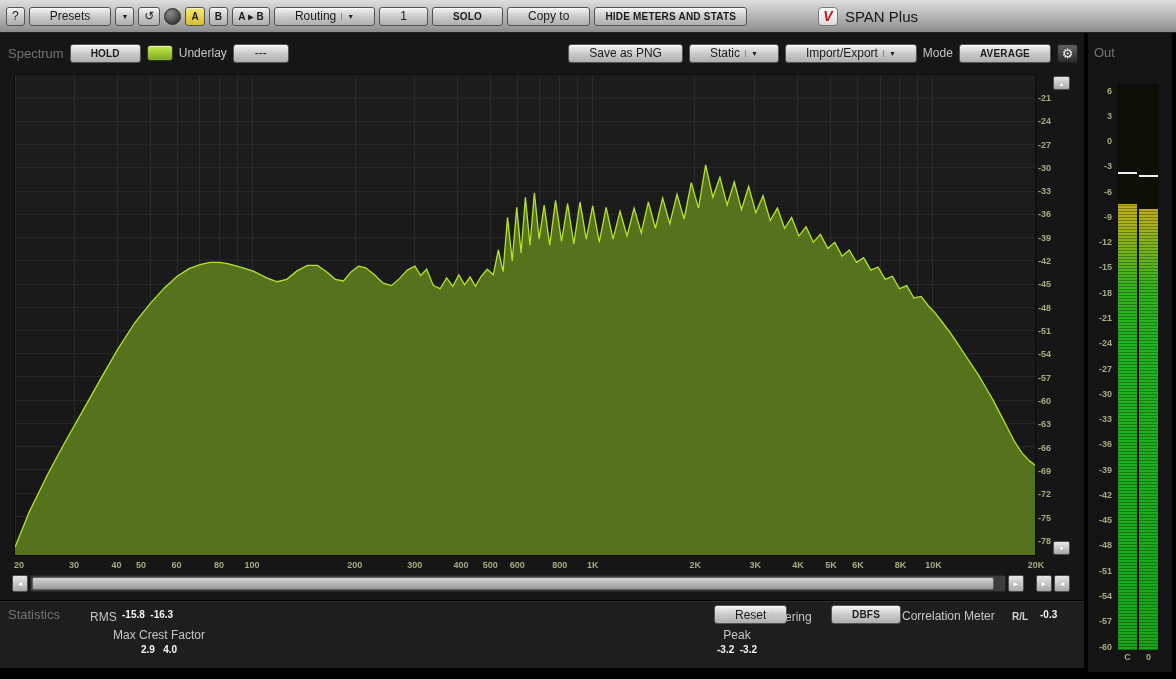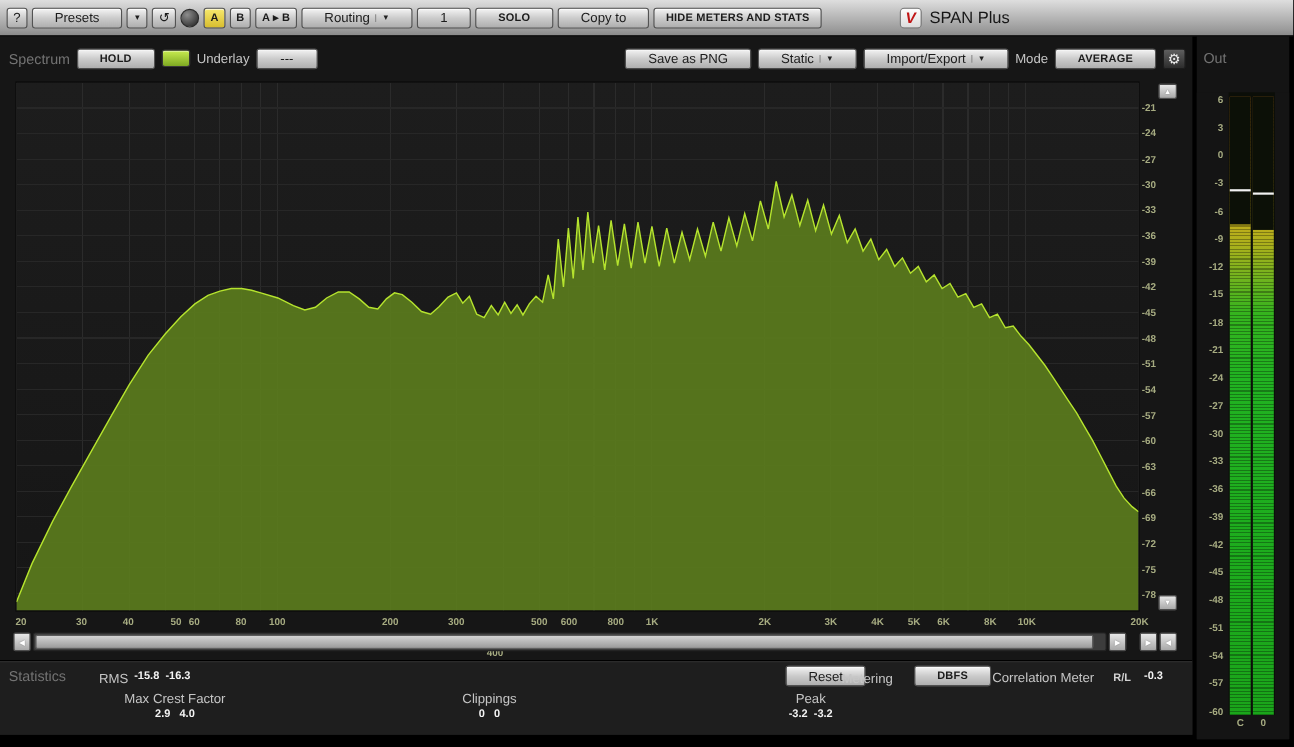--- a/index.html
+++ b/index.html
@@ -159,27 +159,27 @@
   <svg id="spec-svg" class="plot" viewBox="0 0 1022 482" preserveAspectRatio="none">
       <path d="M0.0,0 L0.0,482 M60.0,0 L60.0,482 M102.6,0 L102.6,482 M135.6,0 L135.6,482 M162.5,0 L162.5,482 M185.3,0 L185.3,482 M205.1,0 L205.1,482 M222.5,0 L222.5,482 M238.1,0 L238.1,482 M340.7,0 L340.7,482 M400.7,0 L400.7,482 M443.2,0 L443.2,482 M476.2,0 L476.2,482 M503.2,0 L503.2,482 M526.0,0 L526.0,482 M545.8,0 L545.8,482 M563.2,0 L563.2,482 M578.8,0 L578.8,482 M681.3,0 L681.3,482 M741.3,0 L741.3,482 M783.9,0 L783.9,482 M816.9,0 L816.9,482 M843.9,0 L843.9,482 M866.7,0 L866.7,482 M886.4,0 L886.4,482 M903.9,0 L903.9,482 M919.4,0 L919.4,482 M1022.0,0 L1022.0,482 " stroke="#2b2b2b" stroke-width="1" fill="none" shape-rendering="crispEdges"></path>
       <path d="M0,23.3 L1022,23.3 M0,46.6 L1022,46.6 M0,70.0 L1022,70.0 M0,93.3 L1022,93.3 M0,116.6 L1022,116.6 M0,139.9 L1022,139.9 M0,163.3 L1022,163.3 M0,186.6 L1022,186.6 M0,209.9 L1022,209.9 M0,233.2 L1022,233.2 M0,256.5 L1022,256.5 M0,279.9 L1022,279.9 M0,303.2 L1022,303.2 M0,326.5 L1022,326.5 M0,349.8 L1022,349.8 M0,373.2 L1022,373.2 M0,396.5 L1022,396.5 M0,419.8 L1022,419.8 M0,443.1 L1022,443.1 M0,466.5 L1022,466.5 " stroke="#272727" stroke-width="1" fill="none" shape-rendering="crispEdges"></path>
       <path d="M0,482 L0.0,474.2 L14.1,439.2 L33.0,400.4 L49.8,369.3 L69.5,334.3 L87.0,303.2 L102.6,276.0 L120.0,248.8 L135.6,229.3 L149.7,213.8 L162.5,202.1 L174.4,194.4 L185.3,190.5 L195.6,188.1 L205.1,188.1 L214.1,189.7 L222.5,192.0 L238.1,196.7 L252.2,203.7 L262.6,207.6 L272.3,205.2 L282.5,196.7 L293.1,191.2 L303.0,191.2 L312.2,197.5 L320.9,205.2 L329.1,206.8 L336.9,197.5 L344.3,192.0 L351.4,193.6 L360.1,200.6 L368.9,209.1 L377.2,211.5 L385.1,204.5 L393.1,195.9 L400.7,192.0 L406.5,201.4 L412.5,195.1 L419.2,211.5 L426.0,214.6 L432.5,203.7 L438.7,212.2 L444.7,200.6 L450.4,210.7 L456.0,202.9 L461.3,212.2 L467.1,202.1 L473.2,195.1 L479.2,200.6 L484.3,175.7 L489.0,197.5 L493.5,143.0 L498.2,186.6 L502.7,132.9 L507.1,178.8 L511.4,122.8 L516.0,171.0 L520.4,118.2 L525.2,164.8 L530.2,130.6 L535.8,171.0 L541.6,125.9 L547.6,167.1 L553.7,129.1 L559.9,169.5 L566.1,127.5 L572.4,164.8 L578.8,131.4 L585.4,167.9 L592.3,132.9 L599.2,164.8 L606.2,136.8 L613.2,161.7 L620.3,133.7 L627.5,158.6 L634.6,127.5 L641.7,153.9 L648.9,123.6 L656.1,149.3 L663.3,119.7 L670.4,144.6 L677.6,108.1 L684.8,133.7 L692.0,90.2 L699.2,122.8 L706.3,102.6 L713.5,130.6 L720.7,107.3 L727.9,135.3 L735.1,111.9 L742.3,138.4 L749.5,121.3 L756.7,146.2 L763.9,133.7 L771.1,153.9 L778.2,143.0 L785.4,161.7 L792.6,152.4 L799.9,167.9 L807.0,160.1 L814.3,174.1 L821.4,167.9 L828.7,181.9 L835.9,175.7 L843.1,188.1 L850.3,183.5 L857.5,195.9 L864.7,192.8 L871.9,205.2 L879.1,202.1 L886.3,214.6 L893.5,211.5 L900.7,223.9 L907.9,222.3 L915.1,231.7 L922.3,239.4 L929.5,248.8 L936.7,258.1 L944.0,269.0 L951.2,279.9 L958.4,290.8 L965.6,301.6 L972.8,314.1 L980.0,326.5 L987.3,340.5 L994.5,354.5 L1001.7,368.5 L1008.9,379.4 L1016.1,387.2 L1022.0,391.8 L1022,482 Z" fill="#5c7d1d" fill-opacity="0.9"></path>
       <path d="M0.0,474.2 L14.1,439.2 L33.0,400.4 L49.8,369.3 L69.5,334.3 L87.0,303.2 L102.6,276.0 L120.0,248.8 L135.6,229.3 L149.7,213.8 L162.5,202.1 L174.4,194.4 L185.3,190.5 L195.6,188.1 L205.1,188.1 L214.1,189.7 L222.5,192.0 L238.1,196.7 L252.2,203.7 L262.6,207.6 L272.3,205.2 L282.5,196.7 L293.1,191.2 L303.0,191.2 L312.2,197.5 L320.9,205.2 L329.1,206.8 L336.9,197.5 L344.3,192.0 L351.4,193.6 L360.1,200.6 L368.9,209.1 L377.2,211.5 L385.1,204.5 L393.1,195.9 L400.7,192.0 L406.5,201.4 L412.5,195.1 L419.2,211.5 L426.0,214.6 L432.5,203.7 L438.7,212.2 L444.7,200.6 L450.4,210.7 L456.0,202.9 L461.3,212.2 L467.1,202.1 L473.2,195.1 L479.2,200.6 L484.3,175.7 L489.0,197.5 L493.5,143.0 L498.2,186.6 L502.7,132.9 L507.1,178.8 L511.4,122.8 L516.0,171.0 L520.4,118.2 L525.2,164.8 L530.2,130.6 L535.8,171.0 L541.6,125.9 L547.6,167.1 L553.7,129.1 L559.9,169.5 L566.1,127.5 L572.4,164.8 L578.8,131.4 L585.4,167.9 L592.3,132.9 L599.2,164.8 L606.2,136.8 L613.2,161.7 L620.3,133.7 L627.5,158.6 L634.6,127.5 L641.7,153.9 L648.9,123.6 L656.1,149.3 L663.3,119.7 L670.4,144.6 L677.6,108.1 L684.8,133.7 L692.0,90.2 L699.2,122.8 L706.3,102.6 L713.5,130.6 L720.7,107.3 L727.9,135.3 L735.1,111.9 L742.3,138.4 L749.5,121.3 L756.7,146.2 L763.9,133.7 L771.1,153.9 L778.2,143.0 L785.4,161.7 L792.6,152.4 L799.9,167.9 L807.0,160.1 L814.3,174.1 L821.4,167.9 L828.7,181.9 L835.9,175.7 L843.1,188.1 L850.3,183.5 L857.5,195.9 L864.7,192.8 L871.9,205.2 L879.1,202.1 L886.3,214.6 L893.5,211.5 L900.7,223.9 L907.9,222.3 L915.1,231.7 L922.3,239.4 L929.5,248.8 L936.7,258.1 L944.0,269.0 L951.2,279.9 L958.4,290.8 L965.6,301.6 L972.8,314.1 L980.0,326.5 L987.3,340.5 L994.5,354.5 L1001.7,368.5 L1008.9,379.4 L1016.1,387.2 L1022.0,391.8" fill="none" stroke="#b5e32e" stroke-width="1.3"></path>
     </svg>
   <div id="freq-row" class="freq-row">
       <span class="tick fx first" style="left: 0px;">20</span>
       <span class="tick fx" style="left: 60px;">30</span>
       <span class="tick fx" style="left: 102.6px;">40</span>
-      <span class="tick fx" style="left: 146px; text-align: center;">50</span>
+      <span class="tick fx" style="left: 127px; text-align: center;">50</span>
       <span class="tick fx" style="left: 162.5px;">60</span>
       <span class="tick fx" style="left: 205.1px;">80</span>
       <span class="tick fx" style="left: 238.1px;">100</span>
       <span class="tick fx" style="left: 340.7px;">200</span>
       <span class="tick fx" style="left: 400.7px;">300</span>
-      <span class="tick fx" style="left: 436px; margin-top: 28px;">400</span>
+      <span class="tick fx" style="left: 447px;">400</span>
       <span class="tick fx" style="left: 476.2px;">500</span>
       <span class="tick fx" style="left: 503.2px;">600</span>
       <span class="tick fx" style="left: 545.8px;">800</span>
       <span class="tick fx" style="left: 578.8px;">1K</span>
       <span class="tick fx" style="left: 681.3px;">2K</span>
       <span class="tick fx" style="left: 741.3px;">3K</span>
       <span class="tick fx" style="left: 783.9px;">4K</span>
       <span class="tick fx" style="left: 816.9px;">5K</span>
       <span class="tick fx" style="left: 843.9px;">6K</span>
       <span class="tick fx" style="left: 886.4px;">8K</span>
@@ -226,24 +226,20 @@
     <div class="btn" style="left:714px;top:4px">Reset</div>
     <span class="stat-label" style="left:765px;top:9px">Metering</span>
     <div class="btn cond" style="left:831px;top:4px">DBFS</div>
     <span class="stat-label" style="left:902px;top:8px">Correlation Meter</span>
     <span class="stat-label cond" style="left:1012px;top:10px">R/L</span>
     <span class="stat-value" style="left:1040px;top:8px">-0.3</span>
 
     <div class="stat-group" style="left:94px;top:27px">
       <span class="stat-label">Max Crest Factor</span>
       <span class="stat-value">2.9   4.0</span>
-    </div>
-    <div class="stat-group" style="left:380px;top:27px">
-      <span class="stat-label">Clippings</span>
-      <span class="stat-value">0   0</span>
     </div>
     <div class="stat-group" style="left:672px;top:27px">
       <span class="stat-label">Peak</span>
       <span class="stat-value">-3.2  -3.2</span>
     </div>
 
   </div>
 
   <div class="meter-box">
     <div class="meter-scale" id="meter-scale">

